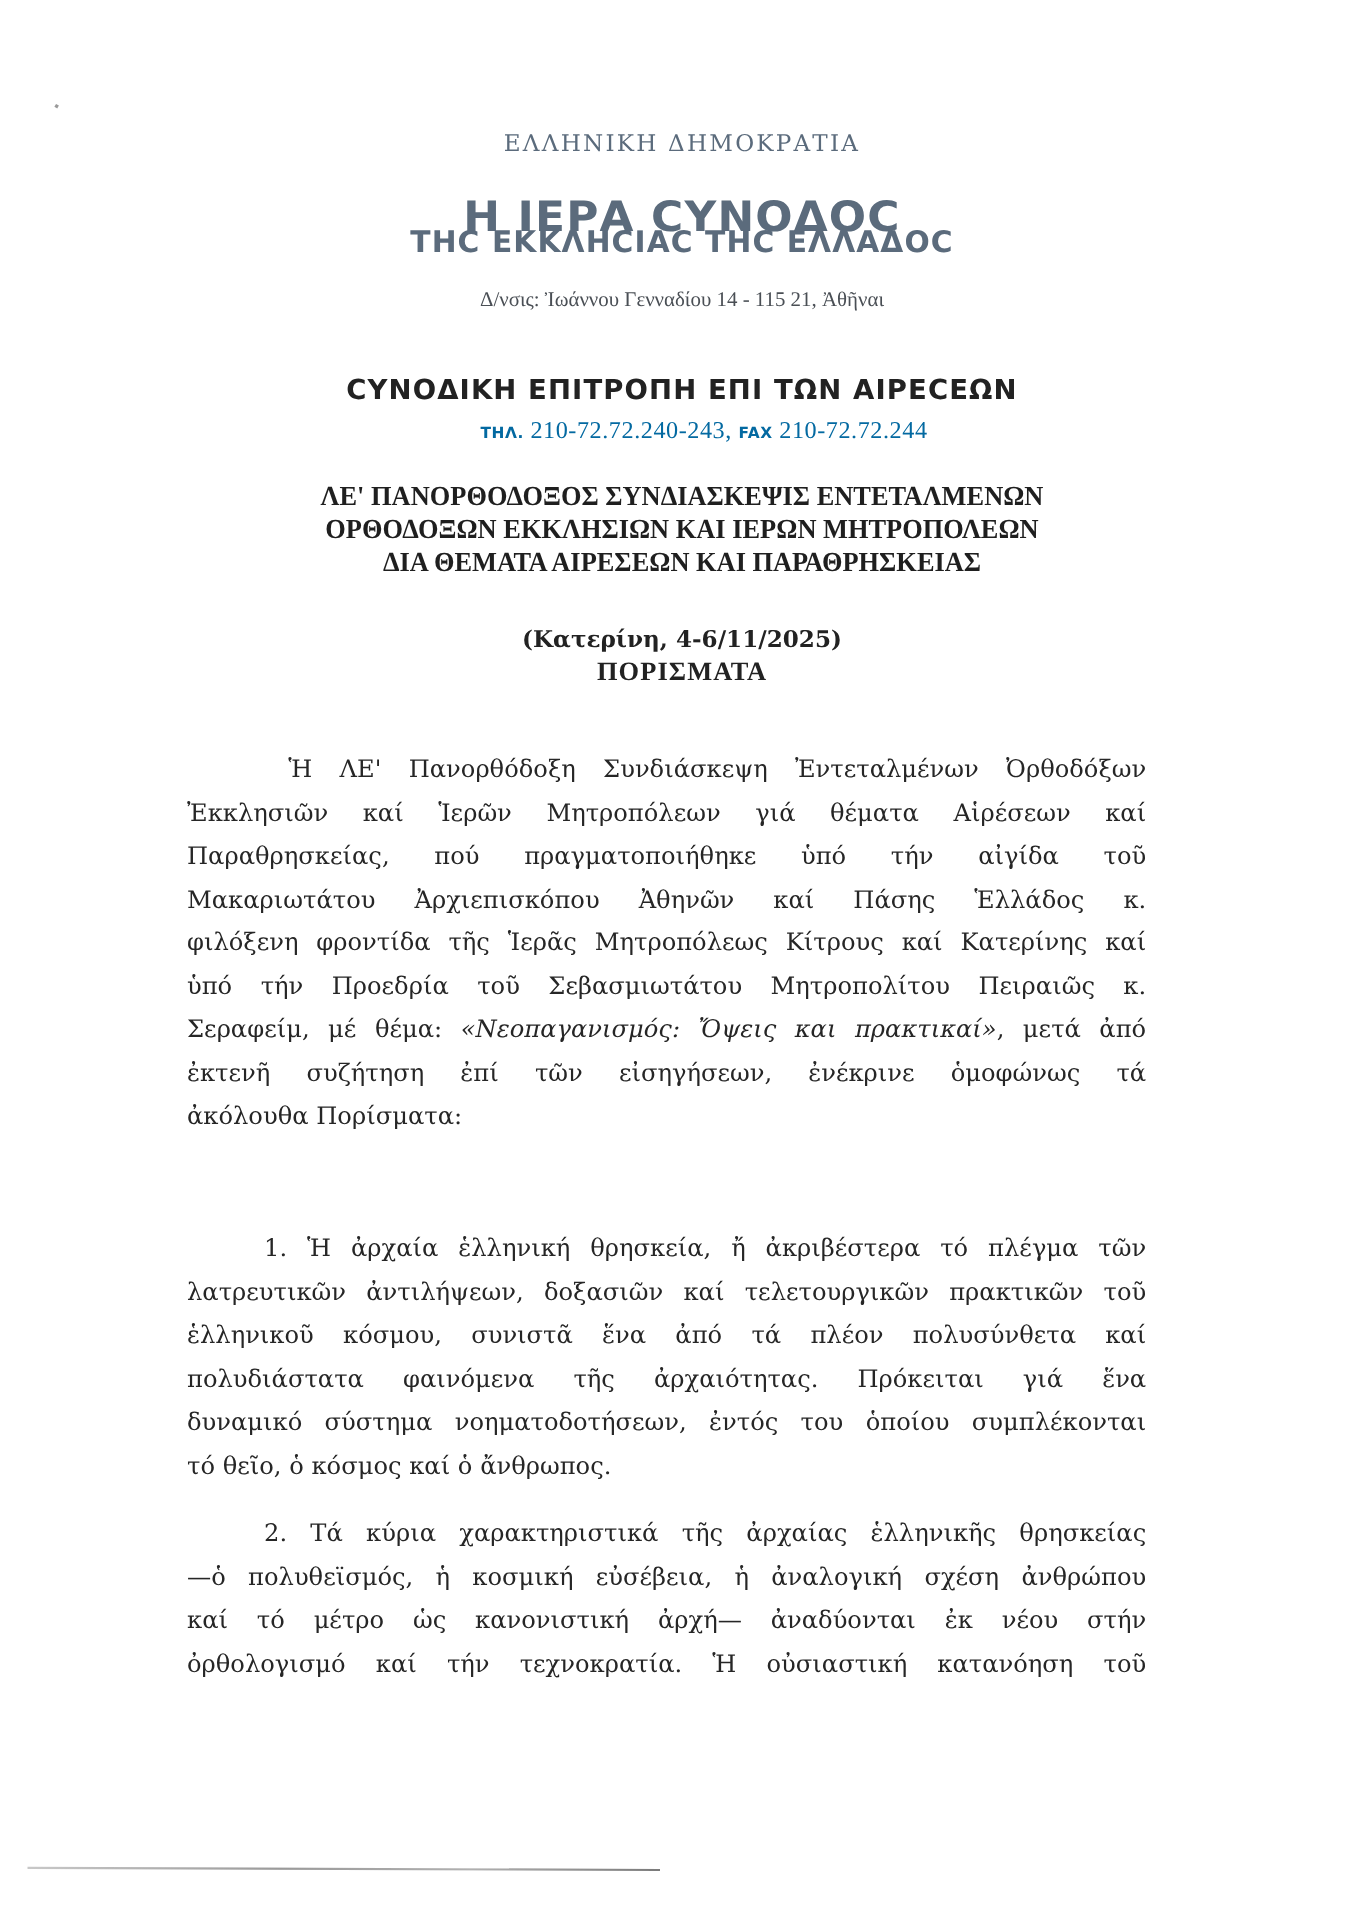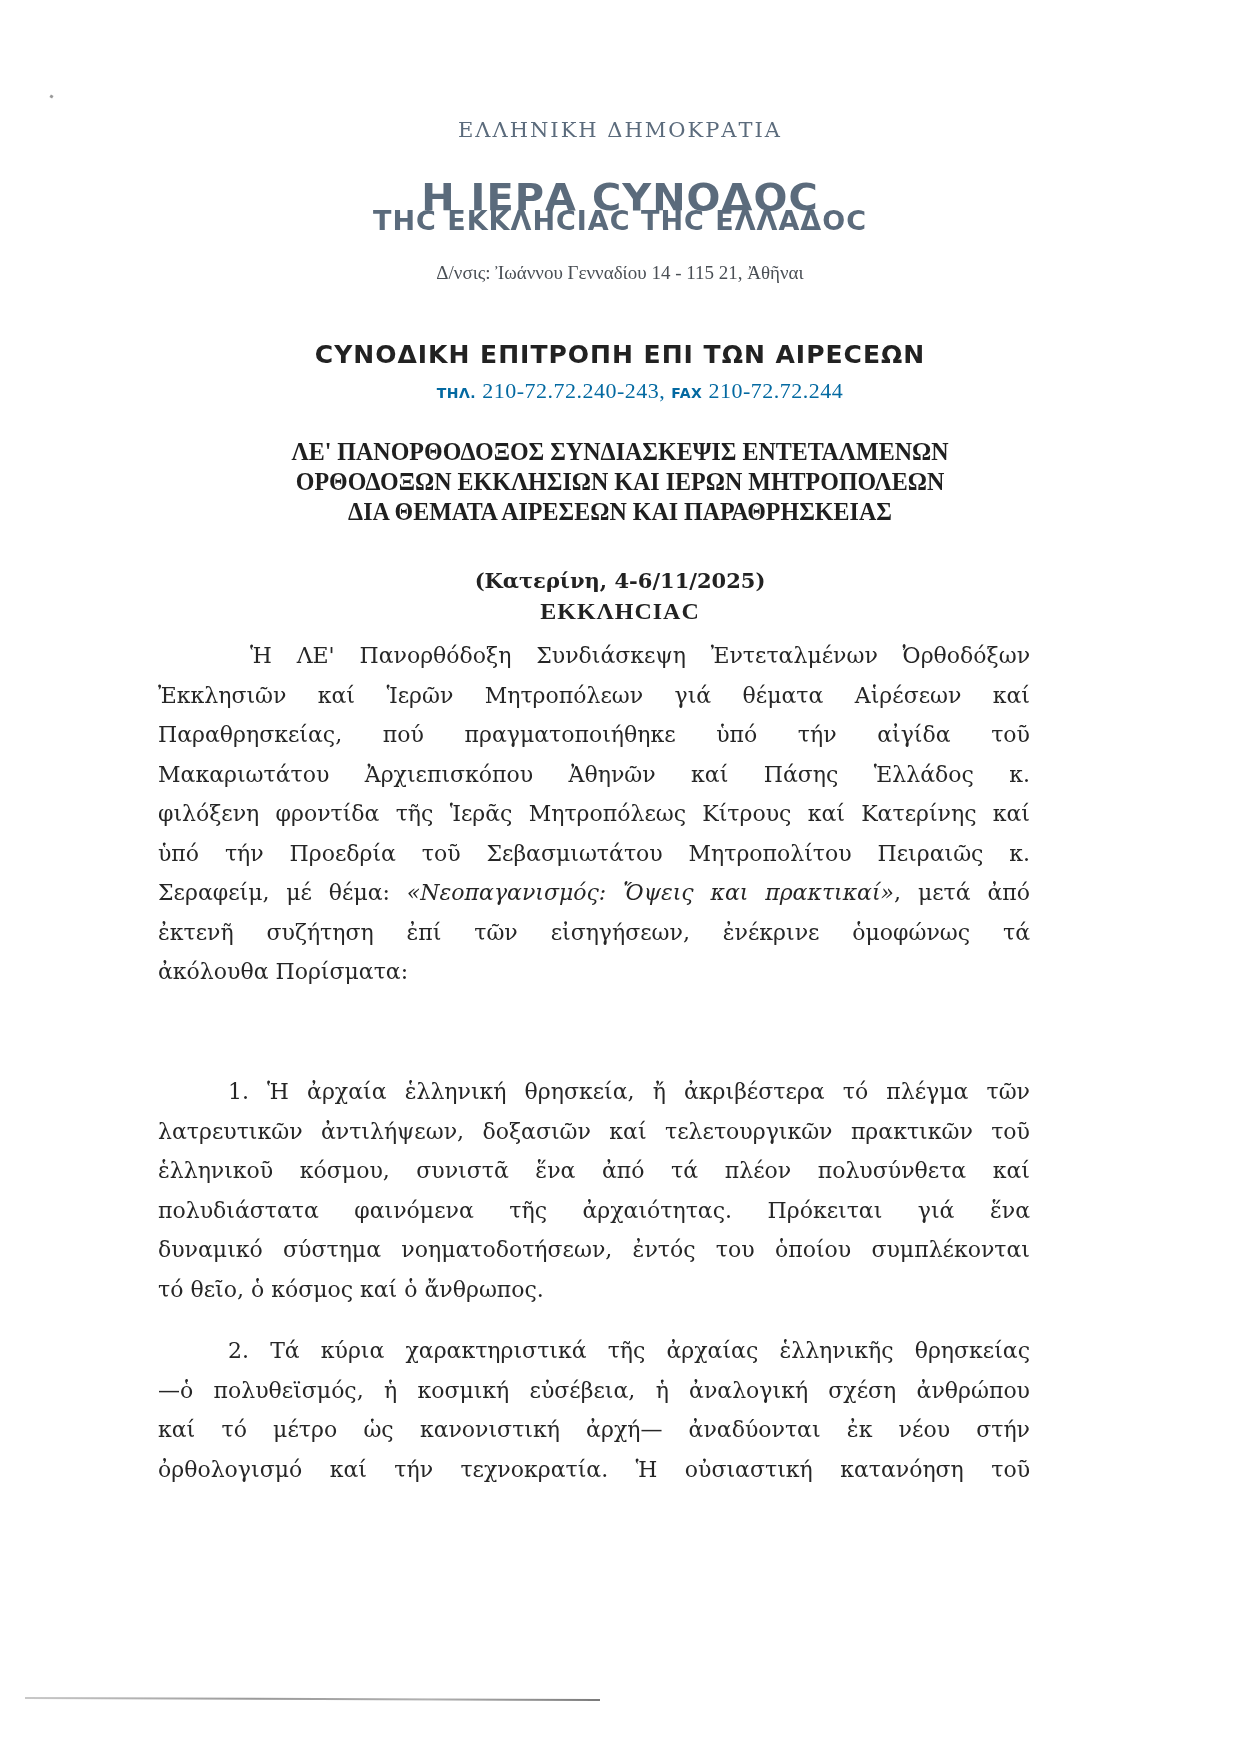--- a/index.html
+++ b/index.html
@@ -15,21 +15,21 @@
     .phones { top: 288px; font-family: "Liberation Serif", serif; font-size: 19px; color: #4a4f55; }
     .committee { top: 340px; font-family: "DejaVu Sans", sans-serif; font-weight: bold; font-size: 25px; color: #222; letter-spacing: 1px; }
     .comm-tel { top: 378px; font-family: "Liberation Serif", serif; font-size: 22px; color: #0369a1; letter-spacing: 0.5px; padding-left: 20px; }
     .comm-tel .sc { font-family: "DejaVu Sans", sans-serif; font-weight: bold; font-size: 14px; }
     .conf { font-family: "Liberation Serif", serif; font-weight: bold; font-size: 25px; color: #1f1f1f; transform: scaleX(0.96); }
     .conf1 { top: 438px; }
     .conf2 { top: 468px; }
     .conf3 { top: 498px; }
     .place { top: 568px; font-family: "DejaVu Serif", serif; font-weight: bold; font-size: 21px; color: #222; }
     .porismata { top: 598px; font-family: "Liberation Serif", serif; font-weight: bold; font-size: 24px; color: #222; letter-spacing: 1px; }
-    .body-block { position: absolute; left: 158px; width: 872px; font-family: "DejaVu Serif", serif; font-size: 22px; color: #262626; line-height: 39.5px; }
+    .body-block { position: absolute; left: 170px; width: 872px; font-family: "DejaVu Serif", serif; font-size: 22px; color: #262626; line-height: 39.5px; margin-top: 44px; }
     .line { display: block; text-align: justify; text-align-last: justify; height: 39.5px; white-space: nowrap; }
     .line.last { text-align-last: left; }
     .line.indent1 { padding-left: 92px; }
     .line.indent2 { padding-left: 70px; }
     .p-intro { top: 636px; }
     .p-one { top: 1072px; }
     .p-two { top: 1331px; }
     .it { font-style: italic; }
     .rule { position: absolute; left: 25px; top: 1698px; width: 575px; height: 2px; background: linear-gradient(90deg, #c8c8c8, #9a9a9a 40%, #b0b0b0 70%, #7a7a7a); transform: rotate(0.2deg); }
   </style>
@@ -50,21 +50,21 @@
     <span>210-72.72.240-243,</span>
     <span class="sc">FAX</span>
     <span>210-72.72.244</span>
   </div>
 
   <div class="center conf conf1">ΛΕ' ΠΑΝΟΡΘΟΔΟΞΟΣ ΣΥΝΔΙΑΣΚΕΨΙΣ ΕΝΤΕΤΑΛΜΕΝΩΝ</div>
   <div class="center conf conf2">ΟΡΘΟΔΟΞΩΝ ΕΚΚΛΗΣΙΩΝ ΚΑΙ ΙΕΡΩΝ ΜΗΤΡΟΠΟΛΕΩΝ</div>
   <div class="center conf conf3">ΔΙΑ ΘΕΜΑΤΑ ΑΙΡΕΣΕΩΝ ΚΑΙ ΠΑΡΑΘΡΗΣΚΕΙΑΣ</div>
 
   <div class="center place">(Κατερίνη, 4-6/11/2025)</div>
-  <div class="center porismata">ΕΚΚΛΗCΙΑC</div>
+  <div class="center porismata">ΠΟΡΙΣΜΑΤΑ</div>
 
   <div class="body-block p-intro">
     <span class="line indent1">Ἡ ΛΕ' Πανορθόδοξη Συνδιάσκεψη Ἐντεταλμένων Ὀρθοδόξων</span>
     <span class="line">Ἐκκλησιῶν καί Ἱερῶν Μητροπόλεων γιά θέματα Αἱρέσεων καί</span>
     <span class="line">Παραθρησκείας, πού πραγματοποιήθηκε ὑπό τήν αἰγίδα τοῦ</span>
     <span class="line">Μακαριωτάτου Ἀρχιεπισκόπου Ἀθηνῶν καί Πάσης Ἑλλάδος κ.</span>
     <span class="line">φιλόξενη φροντίδα τῆς Ἱερᾶς Μητροπόλεως Κίτρους καί Κατερίνης καί</span>
     <span class="line">ὑπό τήν Προεδρία τοῦ Σεβασμιωτάτου Μητροπολίτου Πειραιῶς κ.</span>
     <span class="line"><span>Σεραφείμ, μέ θέμα: </span><span class="it">«Νεοπαγανισμός: Ὄψεις και πρακτικαί»</span><span>, μετά ἀπό</span></span>
     <span class="line">ἐκτενῆ συζήτηση ἐπί τῶν εἰσηγήσεων, ἐνέκρινε ὁμοφώνως τά</span>

